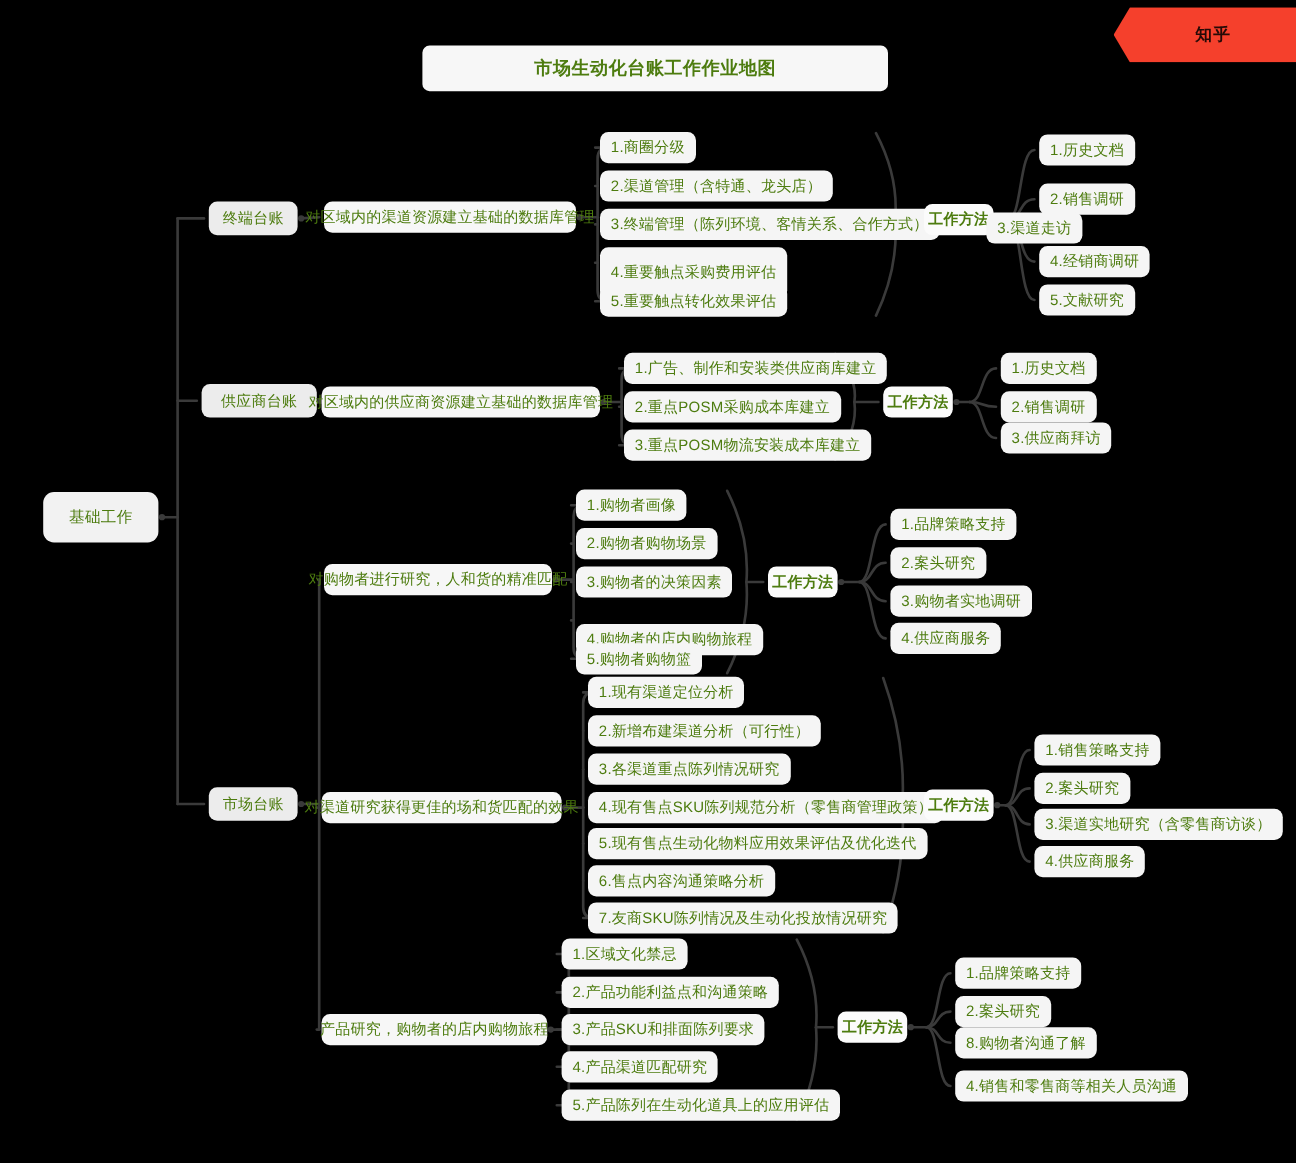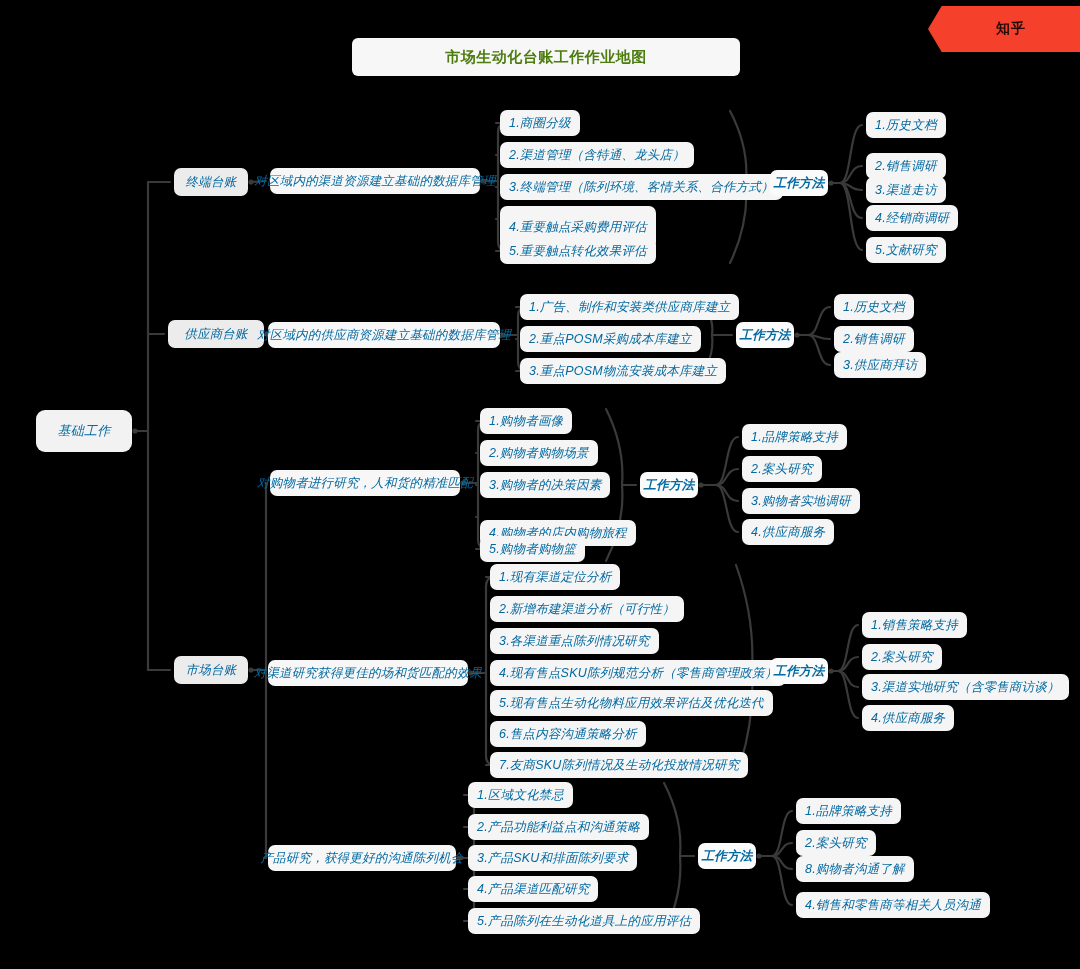--- a/index.html
+++ b/index.html
@@ -17,31 +17,30 @@
   }
   svg.links {
     position: absolute;
     left: 0; top: 0;
     width: 1080px; height: 969px;
     pointer-events: none;
   }
   .node {
     position: absolute;
     background: #f5f5f5;
-    color: #0369a1;
+    color: #4d7c0f;
     border-radius: 7px;
     font-size: 12.5px;
     line-height: 1.15;
     white-space: nowrap;
     display: flex;
     align-items: center;
     justify-content: center;
     padding: 0 9px;
     letter-spacing: 0.2px;
-    font-style: italic;
   }
   .node.root {
     background: #f2f2f2;
     font-size: 13px;
     border-radius: 9px;
   }
   .node.branch {
     background: #ececec;
     font-size: 12.5px;
   }
@@ -211,21 +210,21 @@
       <div class="node branch" style="left: 174px; top: 656px; width: 74px; height: 28px;">市场台账</div>
       <div class="node desc" style="left: 270px; top: 168px; width: 210px; height: 26px;">对区域内的渠道资源建立基础的数据库管理</div>
       <div class="node leaf" style="left: 500px; top: 110px; height: 26px;">1.商圈分级</div>
       <div class="node leaf" style="left: 500px; top: 142px; height: 26px;">2.渠道管理（含特通、龙头店）</div>
       <div class="node leaf" style="left: 500px; top: 174px; height: 26px;">3.终端管理（陈列环境、客情关系、合作方式）</div>
       <div class="node leaf" style="left: 500px; top: 206px; height: 43px;">4.重要触点采购费用评估</div>
       <div class="node leaf" style="left: 500px; top: 238px; height: 26px;">5.重要触点转化效果评估</div>
       <div class="node method" style="left: 770px; top: 170px; width: 58px; height: 26px;">工作方法</div>
       <div class="node leaf" style="left: 866px; top: 112px; height: 26px;">1.历史文档</div>
       <div class="node leaf" style="left: 866px; top: 153px; height: 26px;">2.销售调研</div>
-      <div class="node leaf" style="left: 866px; top: 177px; height: 26px;">3.渠道走访</div>
+      <div class="node leaf" style="left: 822px; top: 177px; height: 26px;">3.渠道走访</div>
       <div class="node leaf" style="left: 866px; top: 205px; height: 26px;">4.经销商调研</div>
       <div class="node leaf" style="left: 866px; top: 237px; height: 26px;">5.文献研究</div>
       <div class="node desc" style="left: 268px; top: 322px; width: 232px; height: 26px;">对区域内的供应商资源建立基础的数据库管理</div>
       <div class="node leaf" style="left: 520px; top: 294px; height: 26px;">1.广告、制作和安装类供应商库建立</div>
       <div class="node leaf" style="left: 520px; top: 326px; height: 26px;">2.重点POSM采购成本库建立</div>
       <div class="node leaf" style="left: 520px; top: 358px; height: 26px;">3.重点POSM物流安装成本库建立</div>
       <div class="node method" style="left: 736px; top: 322px; width: 58px; height: 26px;">工作方法</div>
       <div class="node leaf" style="left: 834px; top: 294px; height: 26px;">1.历史文档</div>
       <div class="node leaf" style="left: 834px; top: 326px; height: 26px;">2.销售调研</div>
       <div class="node leaf" style="left: 834px; top: 352px; height: 26px;">3.供应商拜访</div>
@@ -246,21 +245,21 @@
       <div class="node leaf" style="left: 490px; top: 628px; height: 26px;">3.各渠道重点陈列情况研究</div>
       <div class="node leaf" style="left: 490px; top: 660px; height: 26px;">4.现有售点SKU陈列规范分析（零售商管理政策）</div>
       <div class="node leaf" style="left: 490px; top: 690px; height: 26px;">5.现有售点生动化物料应用效果评估及优化迭代</div>
       <div class="node leaf" style="left: 490px; top: 721px; height: 26px;">6.售点内容沟通策略分析</div>
       <div class="node leaf" style="left: 490px; top: 752px; height: 26px;">7.友商SKU陈列情况及生动化投放情况研究</div>
       <div class="node method" style="left: 770px; top: 658px; width: 58px; height: 26px;">工作方法</div>
       <div class="node leaf" style="left: 862px; top: 612px; height: 26px;">1.销售策略支持</div>
       <div class="node leaf" style="left: 862px; top: 644px; height: 26px;">2.案头研究</div>
       <div class="node leaf" style="left: 862px; top: 674px; height: 26px;">3.渠道实地研究（含零售商访谈）</div>
       <div class="node leaf" style="left: 862px; top: 705px; height: 26px;">4.供应商服务</div>
-      <div class="node desc" style="left: 268px; top: 845px; width: 188px; height: 26px;">产品研究，获得更好的沟通陈列机会</div>
+      <div class="node desc" style="left: 268px; top: 845px; width: 188px; height: 26px;">产品研究，购物者的店内购物旅程</div>
       <div class="node leaf" style="left: 468px; top: 782px; height: 26px;">1.区域文化禁忌</div>
       <div class="node leaf" style="left: 468px; top: 814px; height: 26px;">2.产品功能利益点和沟通策略</div>
       <div class="node leaf" style="left: 468px; top: 845px; height: 26px;">3.产品SKU和排面陈列要求</div>
       <div class="node leaf" style="left: 468px; top: 876px; height: 26px;">4.产品渠道匹配研究</div>
       <div class="node leaf" style="left: 468px; top: 908px; height: 26px;">5.产品陈列在生动化道具上的应用评估</div>
       <div class="node method" style="left: 698px; top: 843px; width: 58px; height: 26px;">工作方法</div>
       <div class="node leaf" style="left: 796px; top: 798px; height: 26px;">1.品牌策略支持</div>
       <div class="node leaf" style="left: 796px; top: 830px; height: 26px;">2.案头研究</div>
       <div class="node leaf" style="left: 796px; top: 856px; height: 26px;">8.购物者沟通了解</div>
       <div class="node leaf" style="left: 796px; top: 892px; height: 26px;">4.销售和零售商等相关人员沟通</div>

